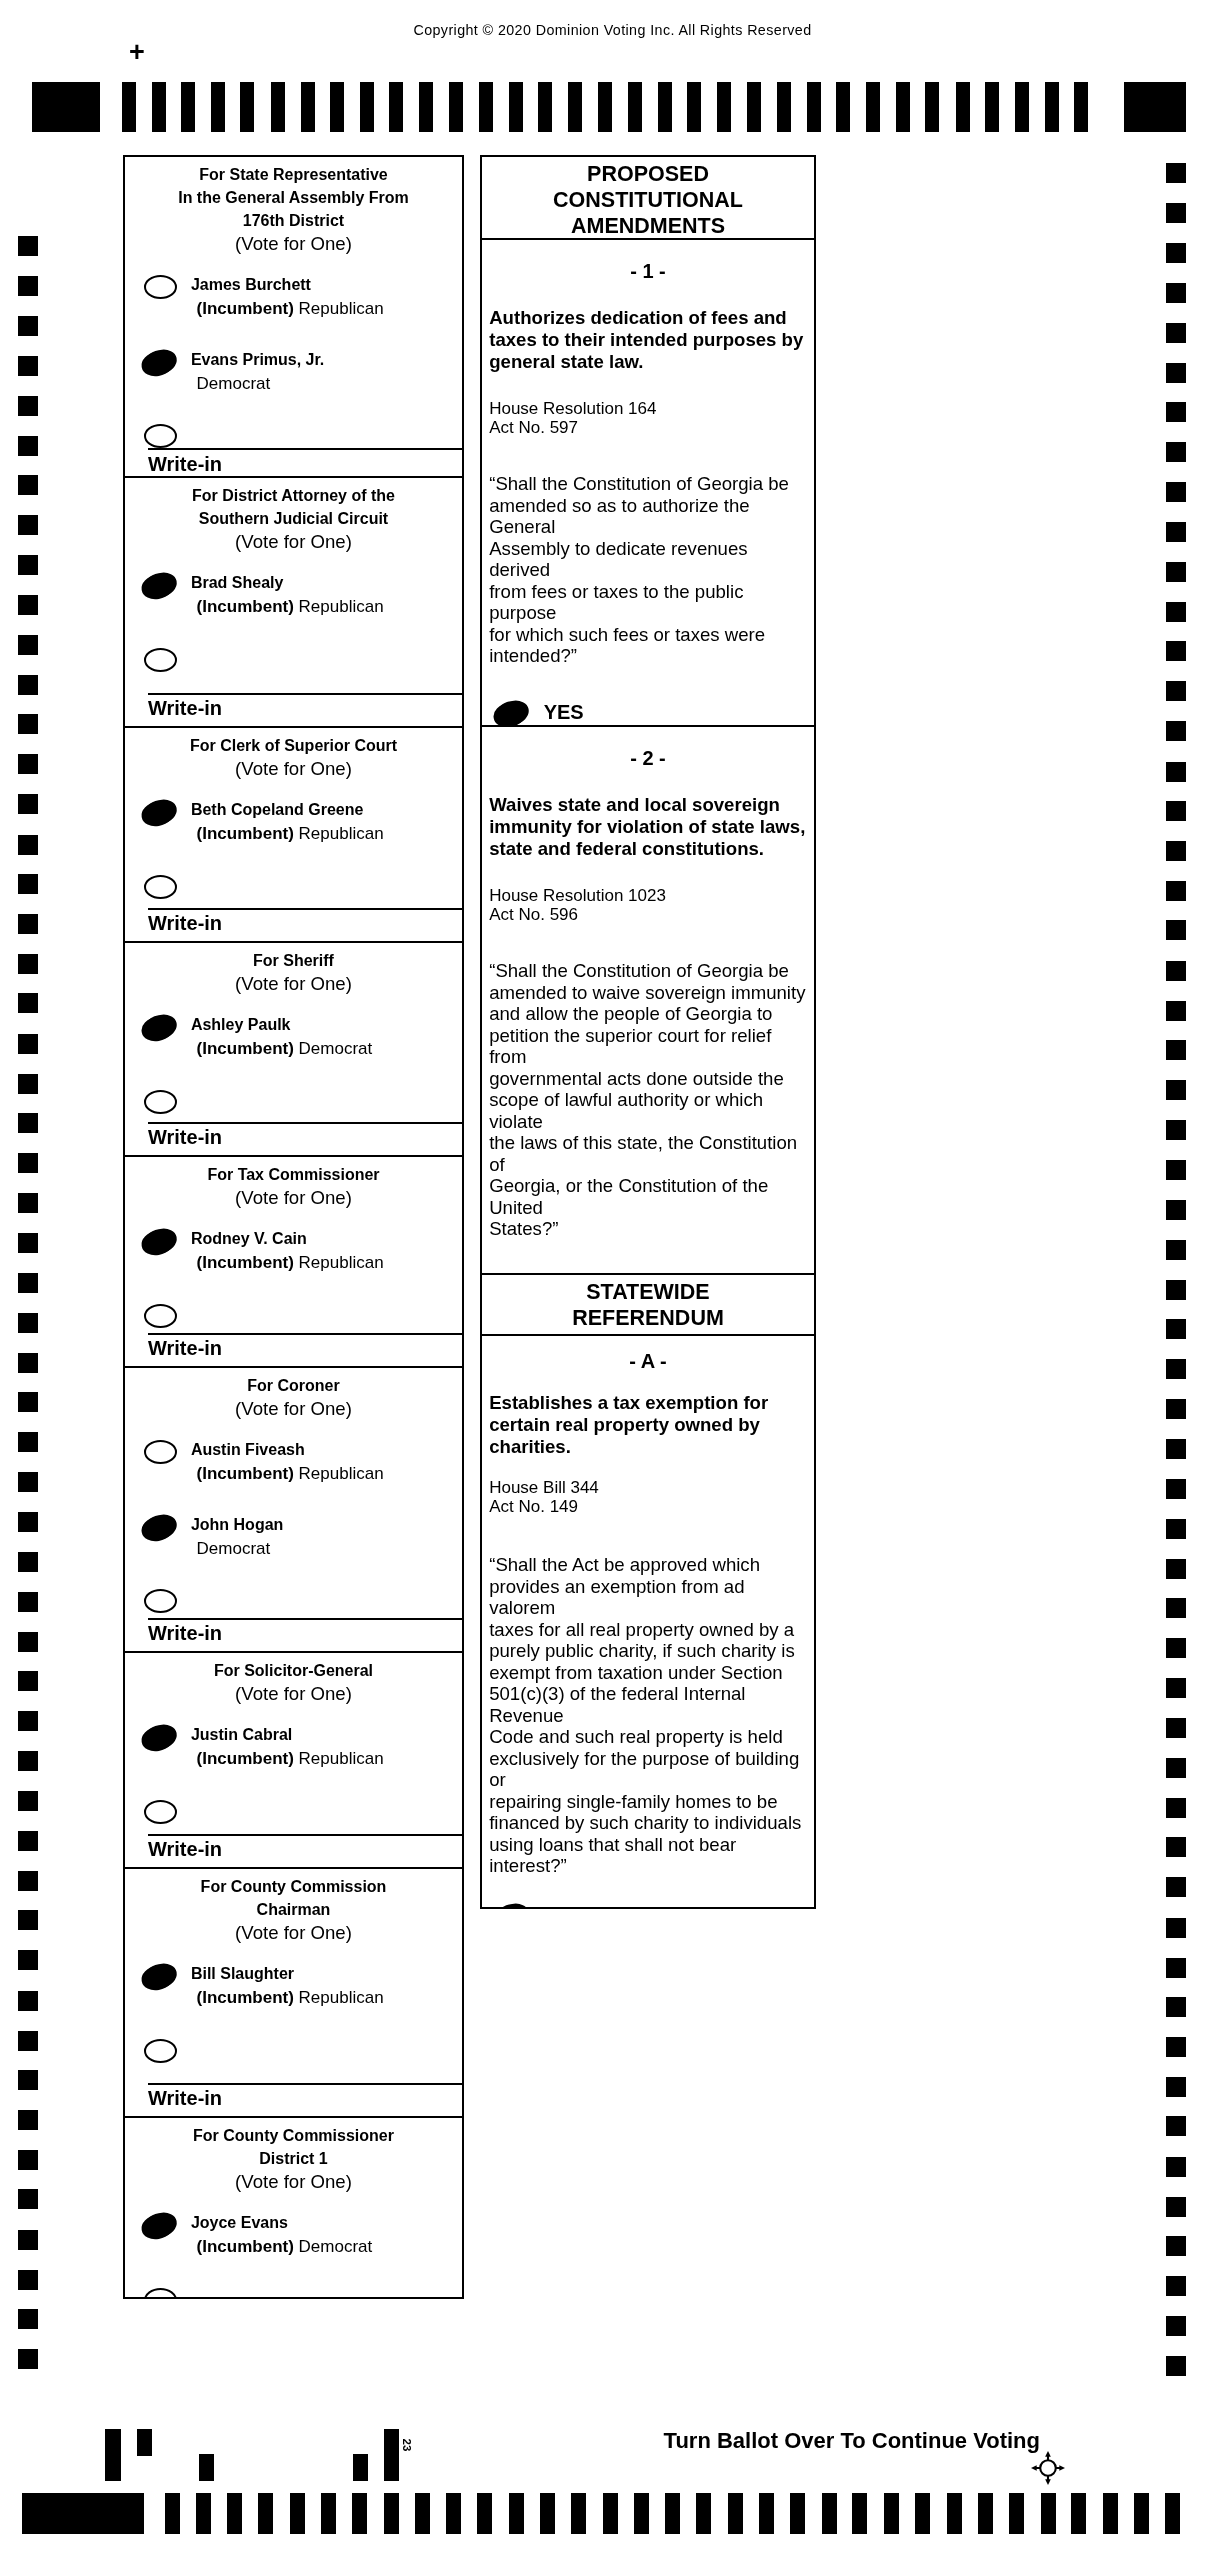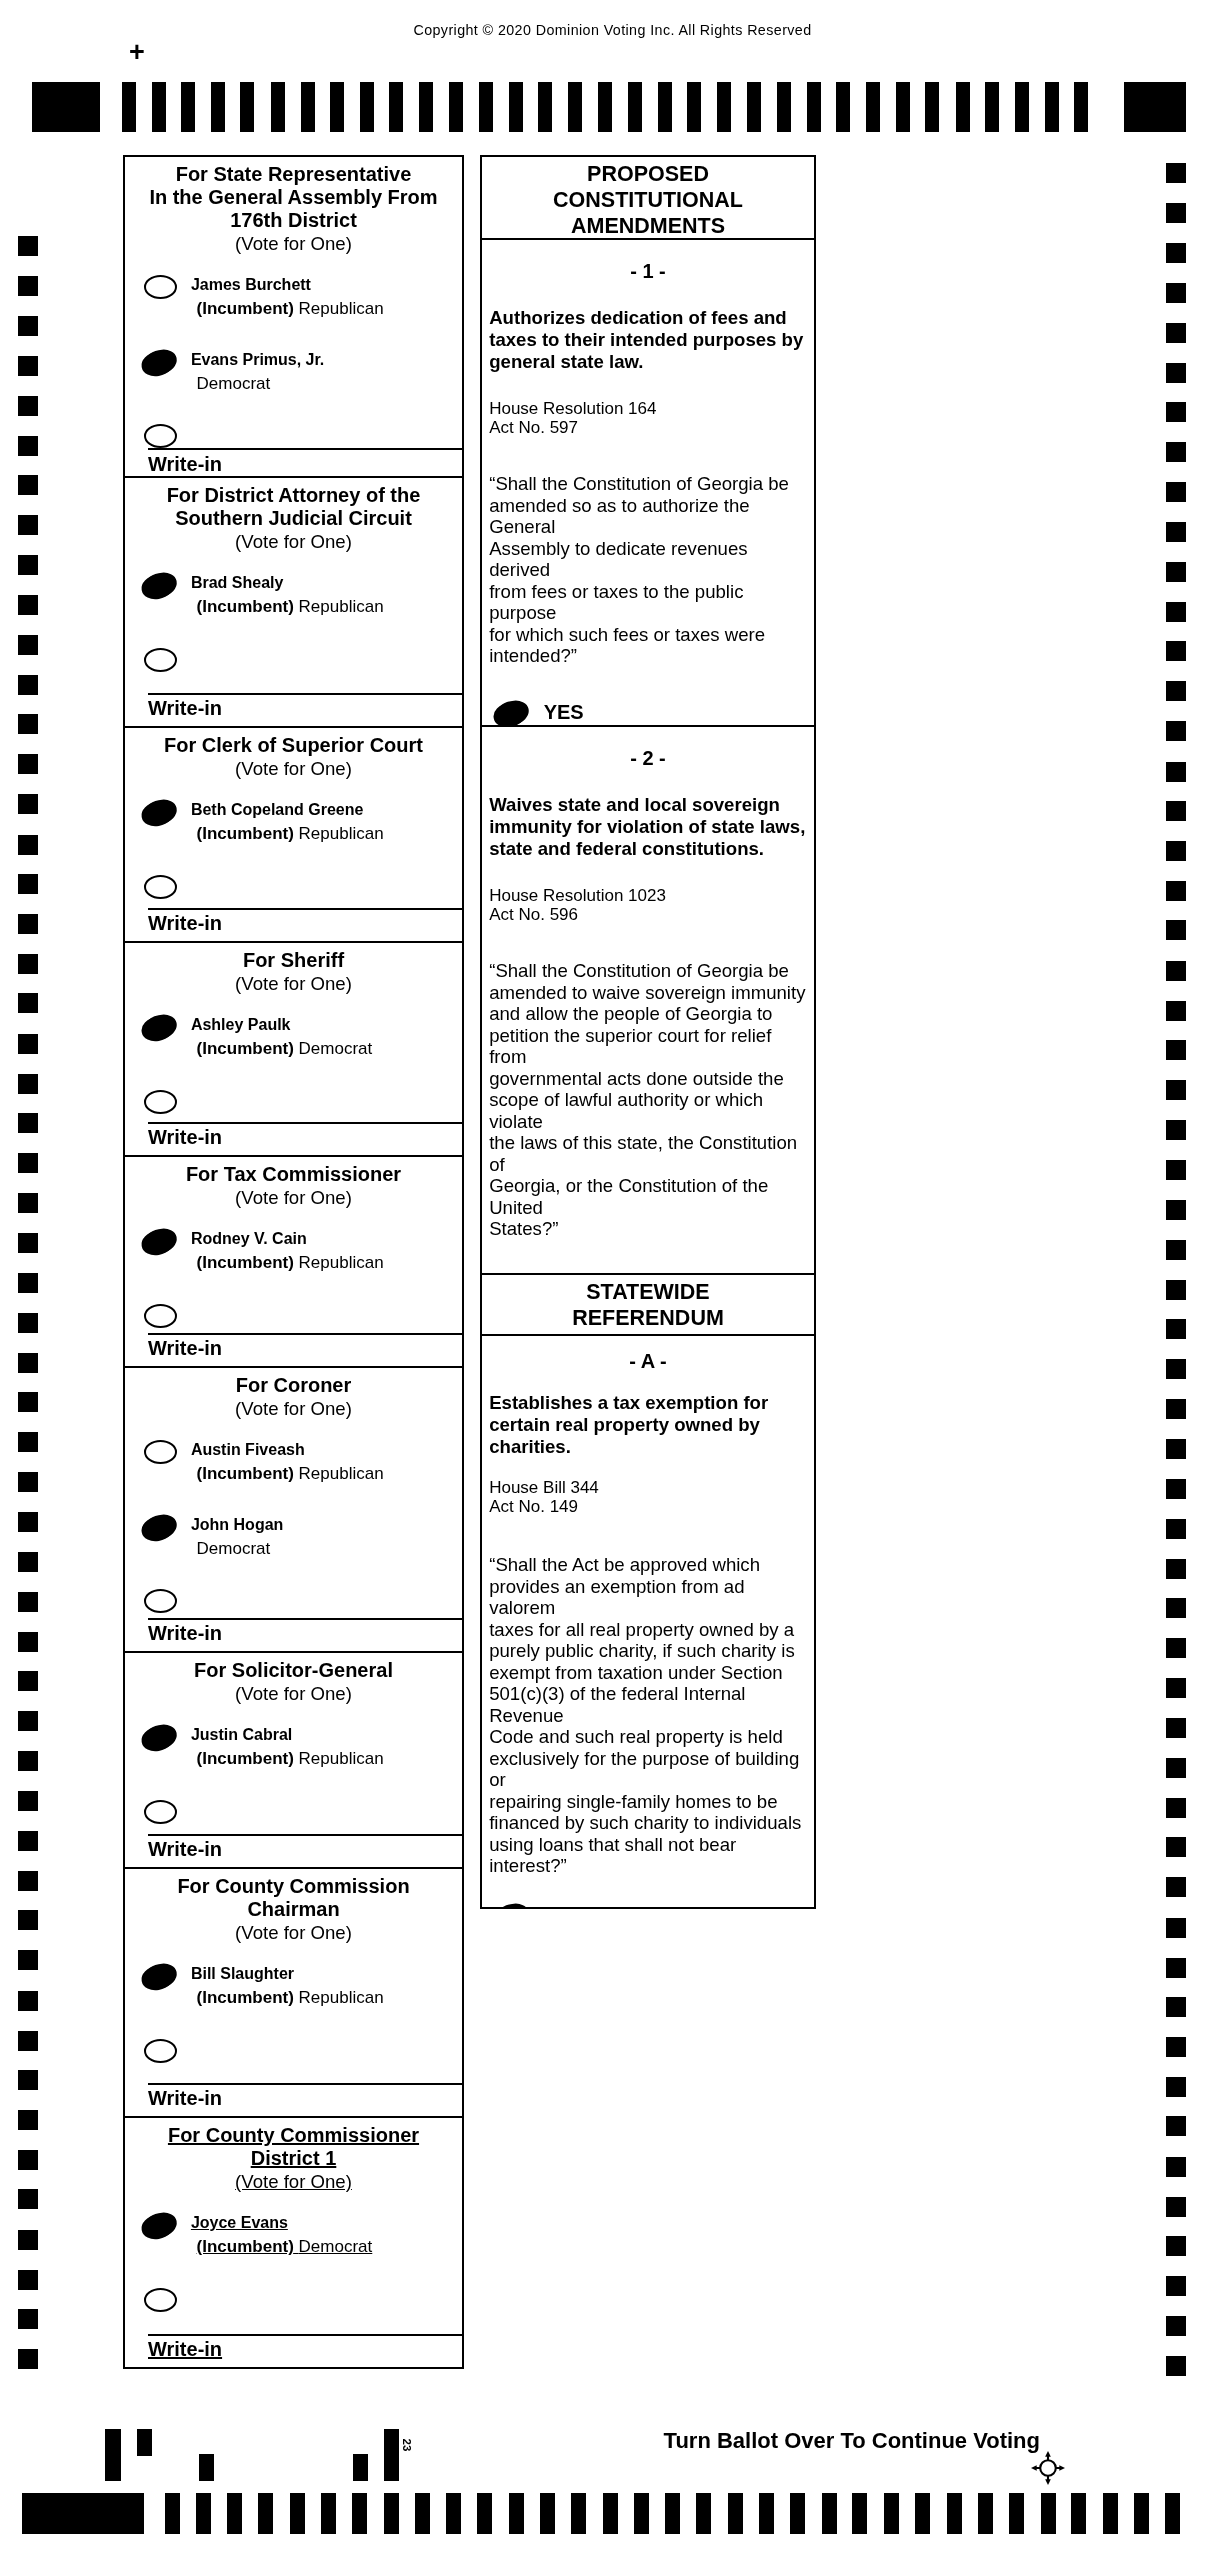--- a/index.html
+++ b/index.html
@@ -7,21 +7,21 @@
   body { font-family:"Liberation Sans", sans-serif; color:#000; }
   .ballot { position:relative; width:1225px; height:2576px; background:#fff; overflow:hidden; }
   .mark { position:absolute; background:#000; }
   .copyright { position:absolute; top:21.5px; left:0; width:100%; text-align:center; font-size:14.3px; letter-spacing:0.4px; }
   .plus { position:absolute; left:129px; top:37px; font-size:27px; font-weight:bold; }
   .column { position:absolute; border:2.1px solid #000; background:#fff; }
   #contest-column { left:123px; top:155px; width:341px; }
   #measure-column { left:480px; top:155px; width:336px; }
   .contest, .m-section { border-top:2.1px solid #000; display:flex; flex-direction:column; overflow:hidden; }
   .contest:first-child, .m-section:first-child { border-top:none; }
-  .contest-title { text-align:center; font-weight:bold; font-size:20px; line-height:23px; padding-top:5.7px; white-space:pre-line; }
+  .contest-title { text-align:center; font-weight:bold; font-size:16px; line-height:23px; padding-top:5.7px; white-space:pre-line; }
   .instruction { text-align:center; font-size:18.6px; line-height:23px; }
   .cand { display:flex; align-items:flex-start; padding-left:18.6px; margin-top:29px; }
   .cand.first { margin-top:18.6px; }
   .cand.blank { margin-top:29px; }
   .oval { width:33px; height:24px; border:2.1px solid #000; border-radius:50%; background:#fff; flex:0 0 auto; margin-top:1.4px; }
   .oval.filled { background:#000; border-color:#000; border-radius:52% 46% 55% 48%; transform:rotate(-10deg); box-shadow:-2.9px 1.4px 0 #000; }
   .cand-text { margin-left:14.3px; }
   .cand-name { font-weight:bold; font-size:16px; line-height:23px; }
   .cand-party { font-size:17px; line-height:20px; margin-top:2.9px; margin-left:5.7px; }
   .cand-party b { font-weight:bold; }
@@ -406,21 +406,21 @@
           </div>
         </div>
         <div class="cand blank">
           <span class="oval"></span>
         </div>
         <div class="writein">
           <div class="writein-line"></div>
           <div class="writein-label">Write-in</div>
         </div>
       </section>
-      <section class="contest" style="height: 251px; text-decoration: underline;">
+      <section class="contest" style="height: 181px;">
         <div class="contest-title">For County Commissioner
 District 1</div>
         <div class="instruction">(Vote for One)</div>
         <div class="cand first">
           <span class="oval filled"></span>
           <div class="cand-text">
             <div class="cand-name">Joyce Evans</div>
             <div class="cand-party"><b>(Incumbent)</b> <span>Democrat</span></div>
           </div>
         </div>

